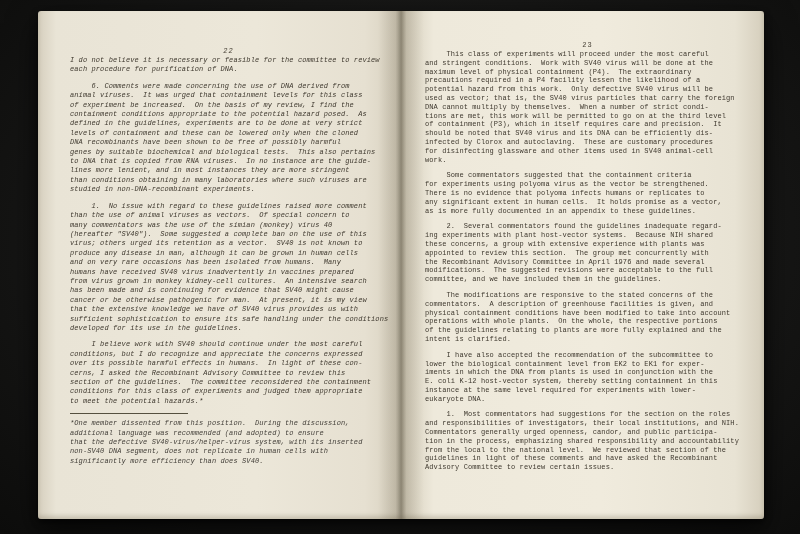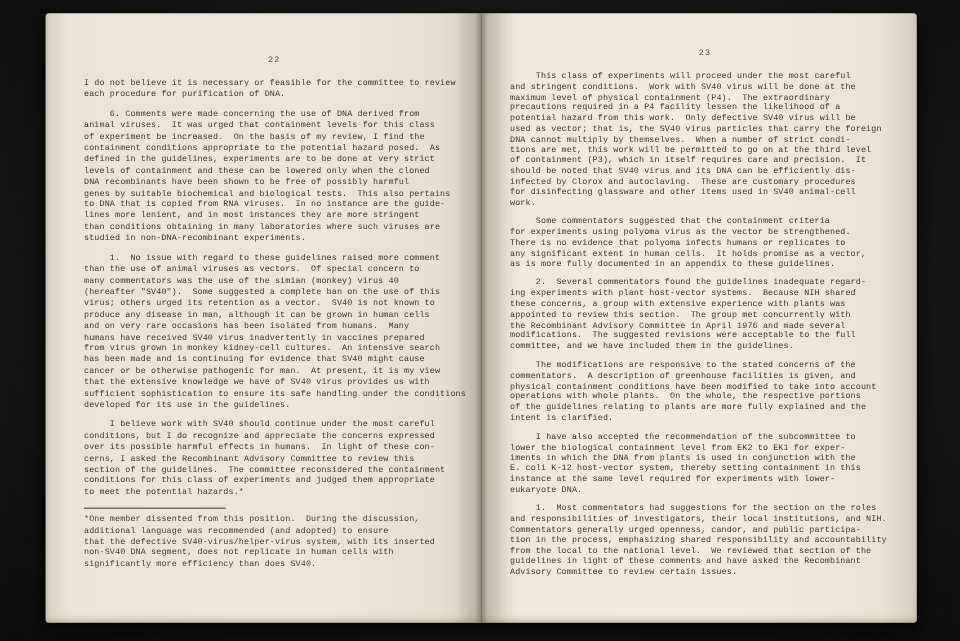--- a/index.html
+++ b/index.html
@@ -38,28 +38,27 @@
     transform: translateX(-50%);
     background: linear-gradient(to right,
       rgba(60,50,30,0) 0%,
       rgba(60,50,30,0.16) 38%,
       rgba(45,38,22,0.38) 50%,
       rgba(60,50,30,0.14) 62%,
       rgba(60,50,30,0) 100%);
     pointer-events: none;
   }
   .page-inner { position: absolute; inset: 0; }
-  .page-left  .page-inner { padding: 36px 14px 0 32px; }
+  .page-left  .page-inner { padding: 36px 14px 0 32px; font-style: italic; }
   .page-right .page-inner { padding: 30px 14px 0 24px; }
 
   .page-number {
     text-align: center;
     font-size: 7px;
     line-height: 9px;
-    margin-bottom: 10px;
     letter-spacing: 1px;
     color: #474136;
   }
   .para {
     white-space: pre;
     font-size: 7px;
     line-height: 8.8px;
     margin: 0 0 7px 0;
     letter-spacing: 0.1px;
   }

